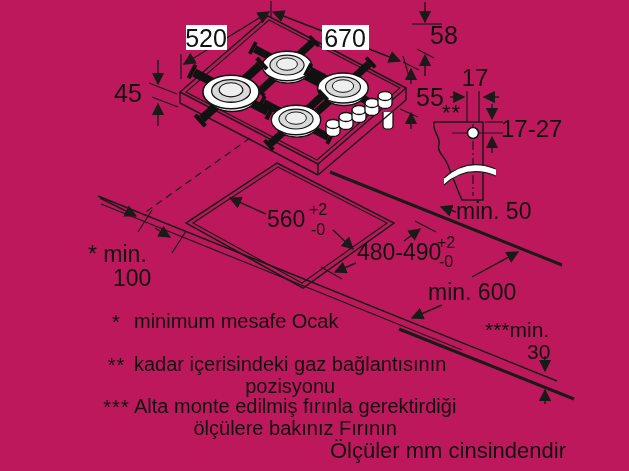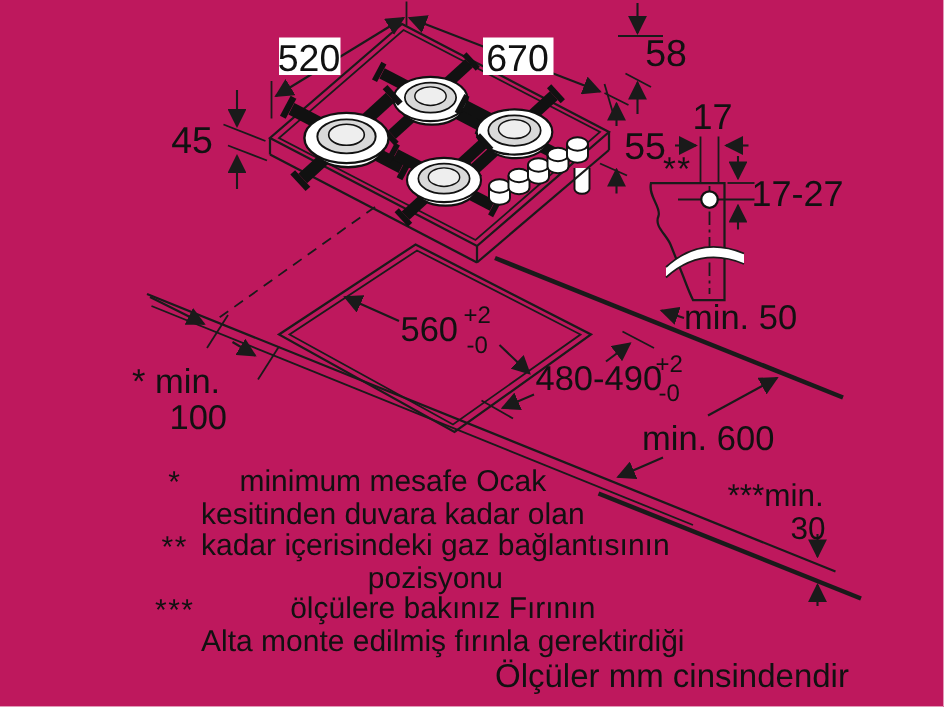--- a/index.html
+++ b/index.html
@@ -196,32 +196,31 @@
     <line class="dimln" x1="545" y1="404" x2="545" y2="390" marker-end="url(#ah)"></line>
     <text class="t-small" x="485" y="337">***min.</text>
     <text class="t-small" x="527" y="359">30</text>
   </g>
 </svg>
 
   <div class="fn-row" style="top:311px;left:99px;">
     <div class="fn-marker">*</div>
     <div class="fn-text">
       <div>minimum mesafe Ocak</div>
-      <div>kesitinden duvara kadar olan</div>
     </div>
   </div>
   <div class="fn-row" style="top:354px;left:99px;">
     <div class="fn-marker">**</div>
     <div class="fn-text">
       <div>kadar içerisindeki gaz bağlantısının</div>
       <div>pozisyonu</div>
     </div>
   </div>
   <div class="fn-row" style="top:396px;left:99px;">
     <div class="fn-marker">***</div>
     <div class="fn-text">
+      <div>Alta monte edilmiş fırınla gerektirdiği</div>
       <div>ölçülere bakınız Fırının</div>
-      <div>Alta monte edilmiş fırınla gerektirdiği</div>
     </div>
   </div>
 
   <div class="units" style="top:438px;left:330px;">Ölçüler mm cinsindendir</div>
 </div>
 
 </body></html>

